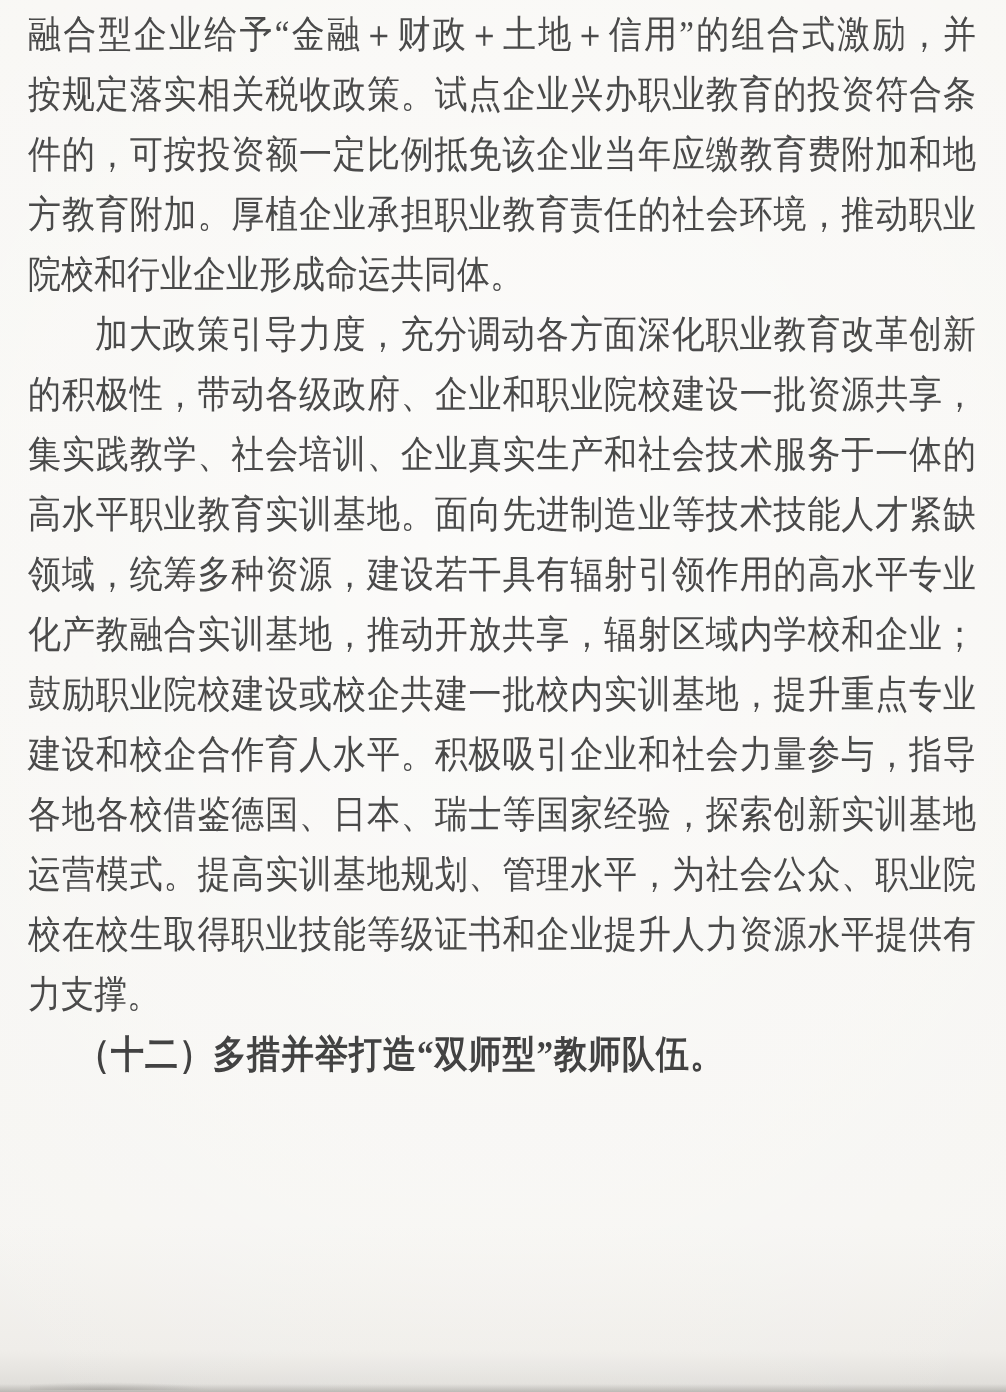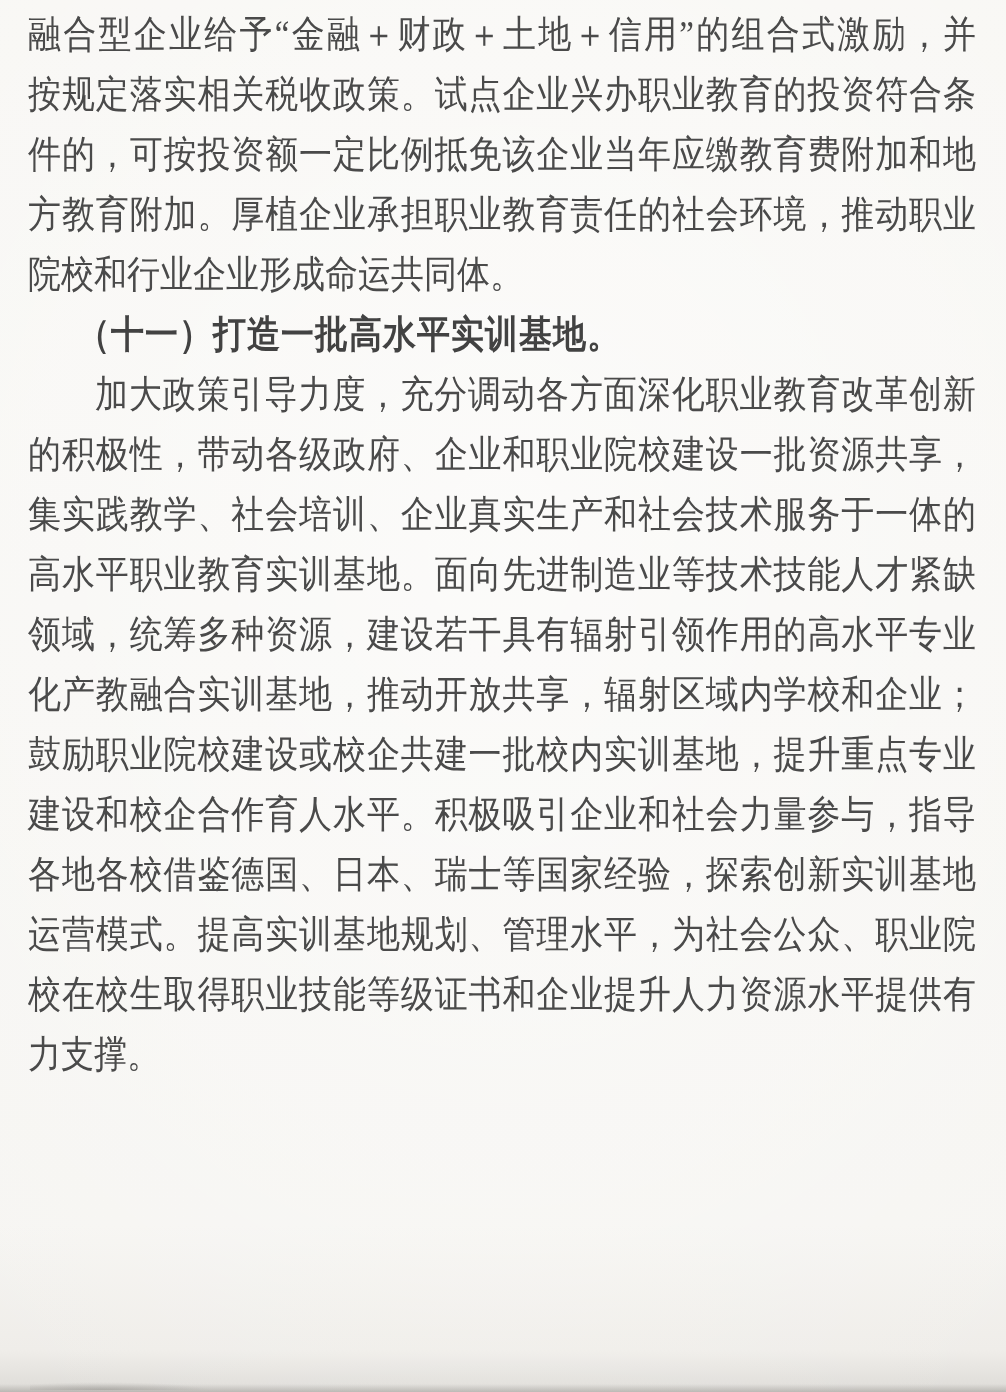--- a/index.html
+++ b/index.html
@@ -72,36 +72,36 @@
 <div class="page">
 
   <div>
     <div class="doc-line">融合型企业给予“金融＋财政＋土地＋信用”的组合式激励，并</div>
     <div class="doc-line">按规定落实相关税收政策。试点企业兴办职业教育的投资符合条</div>
     <div class="doc-line">件的，可按投资额一定比例抵免该企业当年应缴教育费附加和地</div>
     <div class="doc-line">方教育附加。厚植企业承担职业教育责任的社会环境，推动职业</div>
     <div class="doc-line doc-line--end">院校和行业企业形成命运共同体。</div>
   </div>
 
-  <div>
-    <div class="doc-line doc-line--heading">（十一）打造一批高水平实训基地。</div>
-  </div>
 
   <div>
     <div class="doc-line doc-line--indent">加大政策引导力度，充分调动各方面深化职业教育改革创新</div>
     <div class="doc-line">的积极性，带动各级政府、企业和职业院校建设一批资源共享，</div>
     <div class="doc-line">集实践教学、社会培训、企业真实生产和社会技术服务于一体的</div>
     <div class="doc-line">高水平职业教育实训基地。面向先进制造业等技术技能人才紧缺</div>
     <div class="doc-line">领域，统筹多种资源，建设若干具有辐射引领作用的高水平专业</div>
     <div class="doc-line">化产教融合实训基地，推动开放共享，辐射区域内学校和企业；</div>
     <div class="doc-line">鼓励职业院校建设或校企共建一批校内实训基地，提升重点专业</div>
     <div class="doc-line">建设和校企合作育人水平。积极吸引企业和社会力量参与，指导</div>
     <div class="doc-line">各地各校借鉴德国、日本、瑞士等国家经验，探索创新实训基地</div>
     <div class="doc-line">运营模式。提高实训基地规划、管理水平，为社会公众、职业院</div>
     <div class="doc-line">校在校生取得职业技能等级证书和企业提升人力资源水平提供有</div>
     <div class="doc-line doc-line--end">力支撑。</div>
   </div>
 
+  <div>
+    <div class="doc-line doc-line--heading">（十二）多措并举打造“双师型”教师队伍。</div>
+  </div>
 
 
   <div class="corner-smudge"></div>
   <div class="bottom-edge"></div>
 </div>
 
 </body></html>

